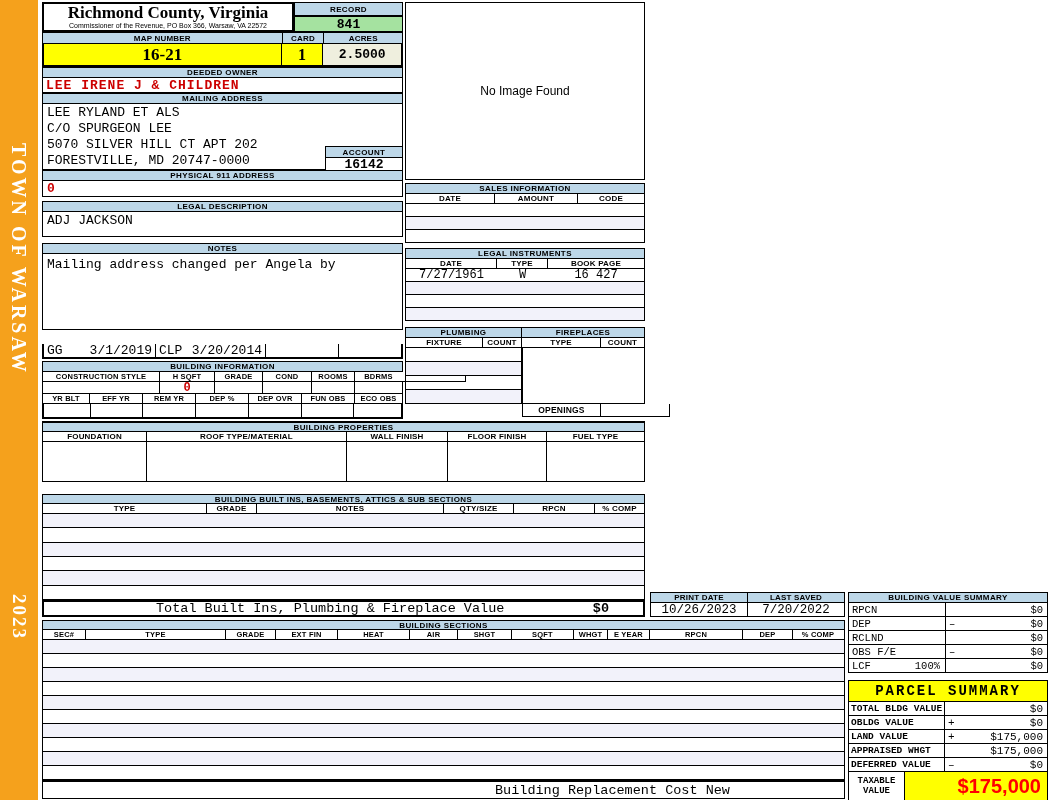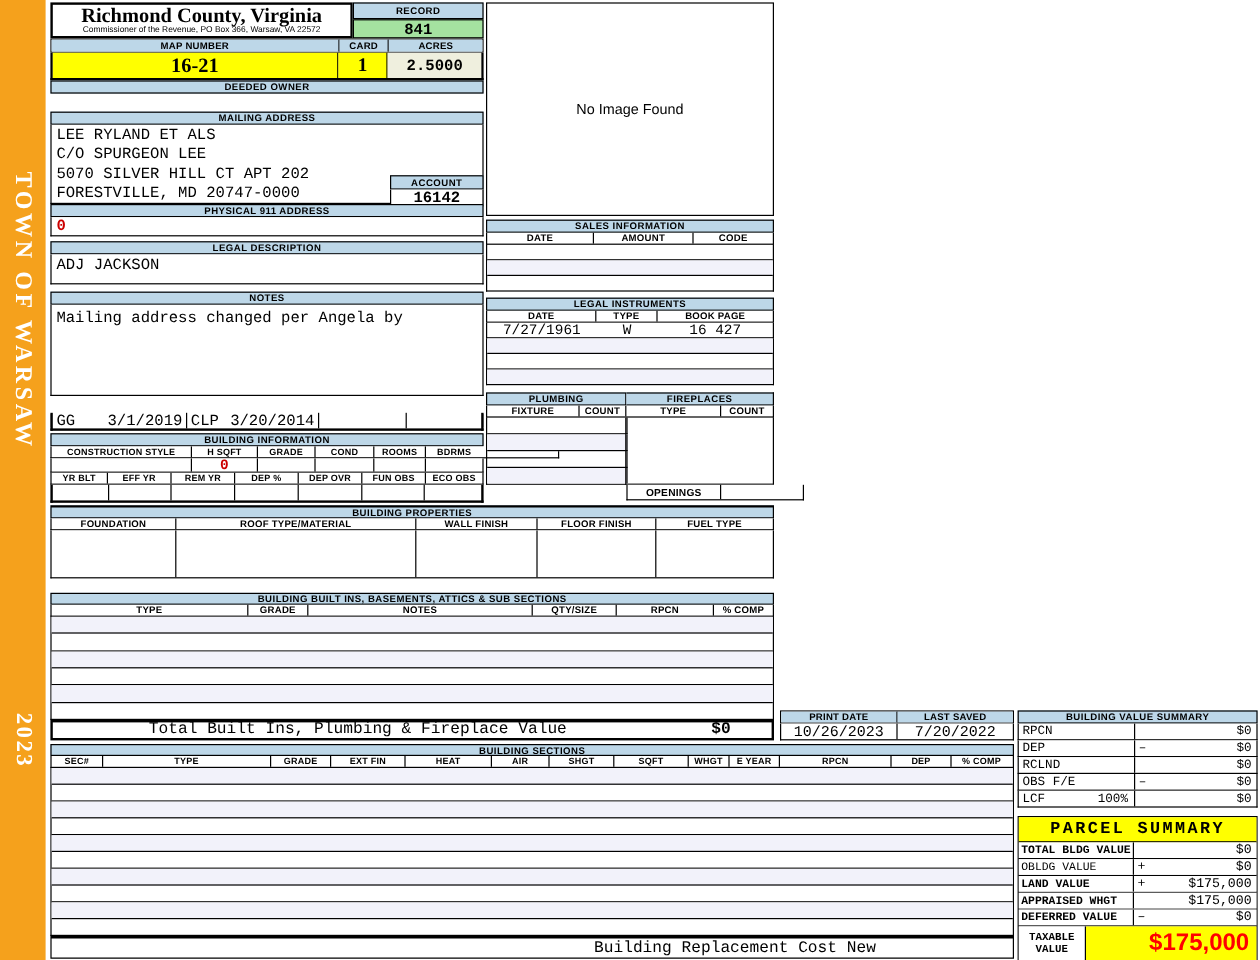--- a/index.html
+++ b/index.html
@@ -52,20 +52,21 @@
     <div class="hc" style="width:42px;background:#BDD7E8">CARD</div>
     <div class="hc" style="width:78px;background:#BDD7E8">ACRES</div>
   </div>
   <div class="abs vrow" style="left:42px;top:44px;width:361px;height:23px;border-width:2px;border-top:none">
     <div class="vc serif" style="width:239px;background:#FFFF00;font-size:17px;font-weight:bold">16-21</div>
     <div class="vc serif" style="width:42px;background:#FFFF00;font-size:16px;font-weight:bold">1</div>
     <div class="vc mono" style="width:78px;background:#EFEFDE;font-size:13px;font-weight:bold">2.5000</div>
   </div>
 
   <div class="abs bar" style="left:42px;top:67px;width:361px;height:11px">DEEDED OWNER</div>
+  <div class="abs box mono redtxt" style="left:42px;top:78px;width:361px;height:15px;border-top:none;font-size:13px;font-weight:bold;letter-spacing:1px;padding-left:3px;display:flex;align-items:center">LEE IRENE J &amp; CHILDREN</div>
 
   <div class="abs bar" style="left:42px;top:93px;width:361px;height:11px">MAILING ADDRESS</div>
   <div class="abs box mono" style="left:42px;top:104px;width:361px;height:66px;border-top:none;font-size:13px;line-height:16px;padding:1px 0 0 4px">
     <div>LEE RYLAND ET ALS</div>
     <div>C/O SPURGEON LEE</div>
     <div>5070 SILVER HILL CT APT 202</div>
     <div>FORESTVILLE, MD 20747-0000</div>
   </div>
   <div class="abs bar" style="left:325px;top:146px;width:78px;height:12px">ACCOUNT</div>
   <div class="abs box mono" style="left:325px;top:158px;width:78px;height:14px;border-top:none;font-size:13px;font-weight:bold;display:flex;align-items:center;justify-content:center">16142</div>
@@ -221,21 +222,21 @@
   <div class="abs stripes" style="left:42px;top:514px;width:603px;height:86px">
     <div class="stripe lav"></div>
     <div class="stripe"></div>
     <div class="stripe lav"></div>
     <div class="stripe"></div>
     <div class="stripe lav"></div>
     <div class="stripe"></div>
   </div>
 
   <div class="abs mono" style="left:42px;top:600px;width:603px;height:17px;border:2px solid #000;display:flex;align-items:center;font-size:13.5px;background:#fff">
-    <span style="margin-left:80px">Total Built Ins, Plumbing &amp; Fireplace Value</span>
+    <span style="margin-left:112px">Total Built Ins, Plumbing &amp; Fireplace Value</span>
     <span style="margin-left:auto;margin-right:34px;font-weight:bold">$0</span>
   </div>
 
   <div class="abs hrow" style="left:650px;top:592px;width:195px;height:11px">
     <div class="hc" style="width:97px;background:#BDD7E8">PRINT DATE</div>
     <div class="hc" style="width:96px;background:#BDD7E8">LAST SAVED</div>
   </div>
   <div class="abs vrow mono" style="left:650px;top:603px;width:195px;height:14px;font-size:12.5px">
     <div class="vc" style="width:97px">10/26/2023</div>
     <div class="vc" style="width:96px">7/20/2022</div>
@@ -318,21 +319,21 @@
   <div class="abs" style="left:848px;top:680px;width:200px;border:1px solid #000">
     <div class="mono" style="height:21px;background:#FFFF00;border-bottom:1px solid #000;display:flex;align-items:center;justify-content:center;font-size:14px;font-weight:bold;letter-spacing:2px">PARCEL SUMMARY</div>
     <div style="display:flex;height:14px;border-bottom:1px solid #000">
       <div class="mono" style="width:96px;border-right:1px solid #000;font-size:9.5px;font-weight:bold;display:flex;align-items:center;padding-left:2px;background:#fff">TOTAL BLDG VALUE</div>
       <div class="mono" style="width:102px;display:flex;align-items:center;font-size:11px;background:#fff">
           <span class="sign"></span>
           <span class="amt">$0</span>
         </div>
     </div>
     <div style="display:flex;height:14px;border-bottom:1px solid #000">
-      <div class="mono" style="width:96px;border-right:1px solid #000;font-size:9.5px;font-weight:normal;display:flex;align-items:center;padding-left:2px;background:#fff">OBLDG VALUE</div>
+      <div class="mono" style="width:96px;border-right:1px solid #000;font-size:9.5px;font-weight:bold;display:flex;align-items:center;padding-left:2px;background:#fff">OBLDG VALUE</div>
       <div class="mono" style="width:102px;display:flex;align-items:center;font-size:11px;background:#fff">
           <span class="sign">+</span>
           <span class="amt">$0</span>
         </div>
     </div>
     <div style="display:flex;height:14px;border-bottom:1px solid #000">
       <div class="mono" style="width:96px;border-right:1px solid #000;font-size:9.5px;font-weight:bold;display:flex;align-items:center;padding-left:2px;background:#fff">LAND VALUE</div>
       <div class="mono" style="width:102px;display:flex;align-items:center;font-size:11px;background:#fff">
           <span class="sign">+</span>
           <span class="amt">$175,000</span>

